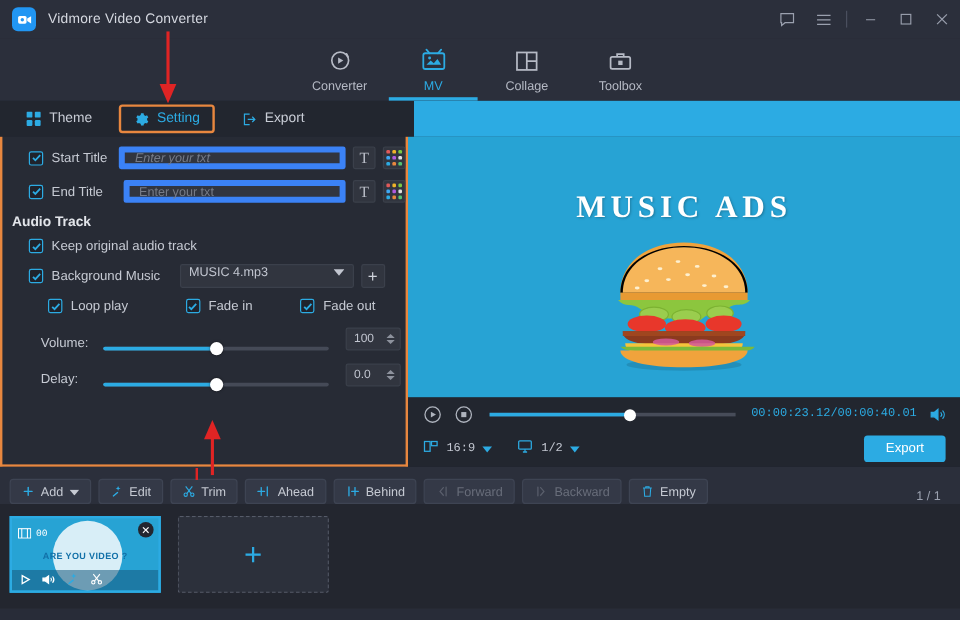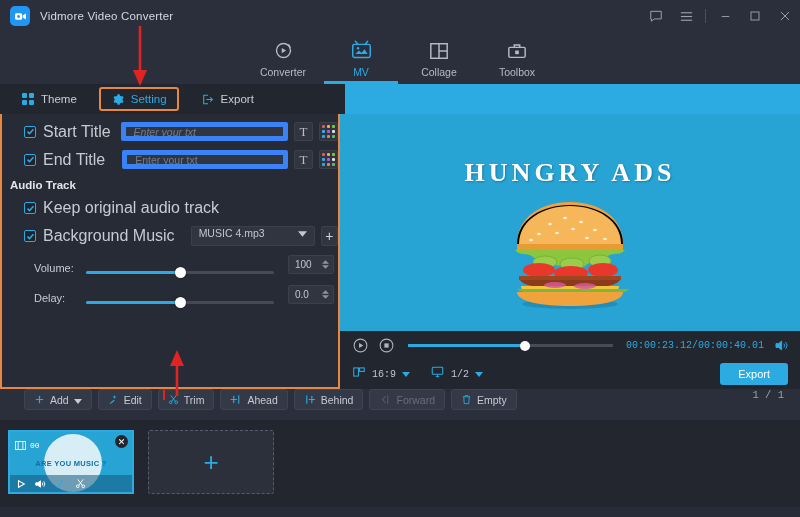--- a/index.html
+++ b/index.html
@@ -81,21 +81,21 @@
     font-size: 11.5px; font-weight: bold; color: #e2e5ea;
     padding-left: 8px; margin-bottom: 8px;
   }
   .row { display: flex; align-items: center; padding-left: 22px; margin-bottom: 9px; }
   .cb {
     width: 12px; height: 12px; border: 1.5px solid #2cabe3; border-radius: 2px;
     background: #1f232c; display: flex; align-items: center; justify-content: center;
     flex: 0 0 auto;
   }
   .cb svg { display: block; }
-  .row-lbl { font-size: 16px; margin-left: 7px; color: #c6cad3; white-space: nowrap; }
+  .row-lbl { font-size: 11px; margin-left: 7px; color: #c6cad3; white-space: nowrap; }
   .txtinput {
     height: 19px; background: #31353f; border: 5px solid #3b82f6; border-radius: 2px;
     font-size: 10.5px; color: #767b87; padding: 0 8px; display: flex; align-items: center;
   }
   .sq-btn {
     width: 19px; height: 19px; background: #31353f; border: 1px solid #3b404b;
     border-radius: 2px; display: flex; align-items: center; justify-content: center;
     margin-left: 6px; flex: 0 0 auto;
   }
   .sq-btn .tglyph {
@@ -154,34 +154,34 @@
   .mini-lbl { font-size: 10px; color: #c2c6d0; font-family: "Liberation Mono", monospace; }
   .caret { width: 0; height: 0; border-left: 4px solid transparent; border-right: 4px solid transparent;
            border-top: 5px solid #2cabe3; }
   .exportbtn {
     margin-left: auto; background: #2cabe3; color: #fff; font-size: 11px;
     padding: 5px 18px; border-radius: 3px;
   }
 
   
   .toolbar {
-    height: 31px; background: #2b2f3b; display: flex; align-items: flex-start;
-    padding-left: 24px; gap: 6px; position: relative;
+    height: 31px; background: #2b2f3b; display: flex; align-items: flex-end;
+    padding-left: 8px; gap: 6px; position: relative;
   }
   .tb-btn {
     height: 21px; background: #343947; border: 1px solid #3e4453; border-radius: 3px;
     display: flex; align-items: center; gap: 5px; padding: 0 9px;
     font-size: 10.5px; color: #c6cad3;
   }
   .tb-btn .tico { color: #2cabe3; display: flex; align-items: center; }
   .tb-btn.disabled { color: #686d7a; }
   .tb-btn.disabled .tico { color: #5a5f6c; }
   .pagenum {
     position: absolute; right: 16px; font-size: 10.5px; color: #9aa0ae;
-    font-family: Liberation Mono, monospace;
+    font-family: Liberation Sans, sans-serif;
   }
 
   
   .storyboard { height: 87px; background: #23262f; padding: 10px 0 0 8px; display: flex; gap: 14px; }
   .clip {
     width: 126px; height: 64px; background: #27a3d4; border: 2px solid #2cabe3;
     position: relative; overflow: hidden;
   }
   .clip-top { display: flex; align-items: center; gap: 4px; padding: 4px 5px; }
   .clip-time { font-size: 8px; color: #fff; font-family: "Liberation Mono", monospace; }
@@ -421,20 +421,42 @@
         <span>MUSIC 4.mp3</span>
         <span>
           <svg width="9" height="6" viewBox="0 0 10 6" fill="#c2c6d0">
               <path d="M0 0h10L5 6z"></path>
             </svg>
         </span>
       </div>
       <div class="plusbtn">+</div>
     </div>
 
+    <div class="row" style="padding-left:38px;margin-bottom:12px;">
+      <div class="cb">
+        <svg width="9" height="9" viewBox="0 0 12 12" fill="none" stroke="#2cabe3" stroke-width="2">
+            <path d="M2 6.2l2.6 2.6L10 3"></path>
+          </svg>
+      </div>
+      <span class="row-lbl">Loop play</span>
+
+      <div class="cb" style="margin-left:48px;">
+        <svg width="9" height="9" viewBox="0 0 12 12" fill="none" stroke="#2cabe3" stroke-width="2">
+            <path d="M2 6.2l2.6 2.6L10 3"></path>
+          </svg>
+      </div>
+      <span class="row-lbl">Fade in</span>
+
+      <div class="cb" style="margin-left:40px;">
+        <svg width="9" height="9" viewBox="0 0 12 12" fill="none" stroke="#2cabe3" stroke-width="2">
+            <path d="M2 6.2l2.6 2.6L10 3"></path>
+          </svg>
+      </div>
+      <span class="row-lbl">Fade out</span>
+    </div>
 
     <div class="slider-row">
       <span class="sl-lbl">Volume:</span>
       <div class="track">
         <div class="fill" style="width:50%"></div>
         <div class="knob" style="left:calc(50% - 5px)"></div>
       </div>
       <div class="spin">
         <span>100</span>
         <span class="arrows">
@@ -463,21 +485,21 @@
           <svg width="7" height="4" viewBox="0 0 10 5" fill="#8d929d">
               <path d="M0 0h10L5 5z"></path>
             </svg>
         </span>
       </div>
     </div>
   </div>
 
   <div class="preview">
     <div class="video">
-      <div class="video-title">HUNGRY  ADS</div>
+      <div class="video-title">MUSIC  ADS</div>
       <div class="burger">
         <svg width="130" height="115" viewBox="0 0 130 115">
           <ellipse cx="65" cy="108" rx="48" ry="5" fill="rgba(0,0,0,.12)"></ellipse>
 
           <path d="M12 48C12 22 35 6 65 6s53 16 53 42z" fill="#f0a33c"></path>
           <path d="M12 48C12 24 36 9 65 9s53 15 53 39z" fill="#f5b košer"></path>
           <path d="M14 48C14 25 37 10 65 10s51 15 51 38z" fill="#f7b košer"></path>
           <path d="M14 48C14 25 37 10 65 10s51 15 51 38z" fill="#f6b65a"></path>
           <g fill="#fdf0d0">
             <ellipse cx="45" cy="28" rx="2" ry="1.2"></ellipse>
@@ -641,20 +663,29 @@
   <div class="tb-btn disabled">
     <span class="tico">
       <svg width="12" height="11" viewBox="0 0 24 24" fill="none" stroke="#5a5f6c" stroke-width="2.2" stroke-linecap="round">
         <path d="M13 5L7 12l6 7"></path>
           <line x1="18" y1="4" x2="18" y2="20"></line>
       </svg>
     </span>
     <span>Forward</span>
   </div>
 
+  <div class="tb-btn disabled">
+    <span class="tico">
+      <svg width="12" height="11" viewBox="0 0 24 24" fill="none" stroke="#5a5f6c" stroke-width="2.2" stroke-linecap="round">
+        <line x1="6" y1="4" x2="6" y2="20"></line>
+          <path d="M11 5l6 7-6 7"></path>
+      </svg>
+    </span>
+    <span>Backward</span>
+  </div>
 
   <div class="tb-btn">
     <span class="tico">
       <svg width="11" height="11" viewBox="0 0 24 24" fill="none" stroke="#2cabe3" stroke-width="1.9">
         <path d="M4 6h16M9 6V3.5h6V6M6 6l1 15h10l1-15"></path>
       </svg>
     </span>
     <span>Empty</span>
   </div>
 
@@ -668,21 +699,21 @@
       <span>
         <svg width="11" height="9" viewBox="0 0 14 11" fill="none" stroke="#fff" stroke-width="1.1">
           <rect x="0.5" y="0.5" width="13" height="10"></rect>
             <line x1="4" y1="0.5" x2="4" y2="10.5"></line>
             <line x1="10" y1="0.5" x2="10" y2="10.5"></line>
         </svg>
       </span>
       <span class="clip-time">00</span>
     </div>
     <div class="clip-circle"></div>
-    <div class="clip-txt">ARE YOU MUSIC ?</div>
+    <div class="clip-txt">ARE YOU VIDEO ?</div>
     <div class="clip-close">✕</div>
     <div class="clip-bar">
       <span>
         <svg width="10" height="10" viewBox="0 0 12 12" fill="none" stroke="#fff" stroke-width="1.3">
             <path d="M3 2l7 4-7 4z"></path>
           </svg>
       </span>
       <span>
         <svg width="11" height="10" viewBox="0 0 14 12" fill="none" stroke="#fff" stroke-width="1.2">
           <path d="M1 4.5h2.5L7 2v8L3.5 7.5H1z" fill="#fff"></path>

